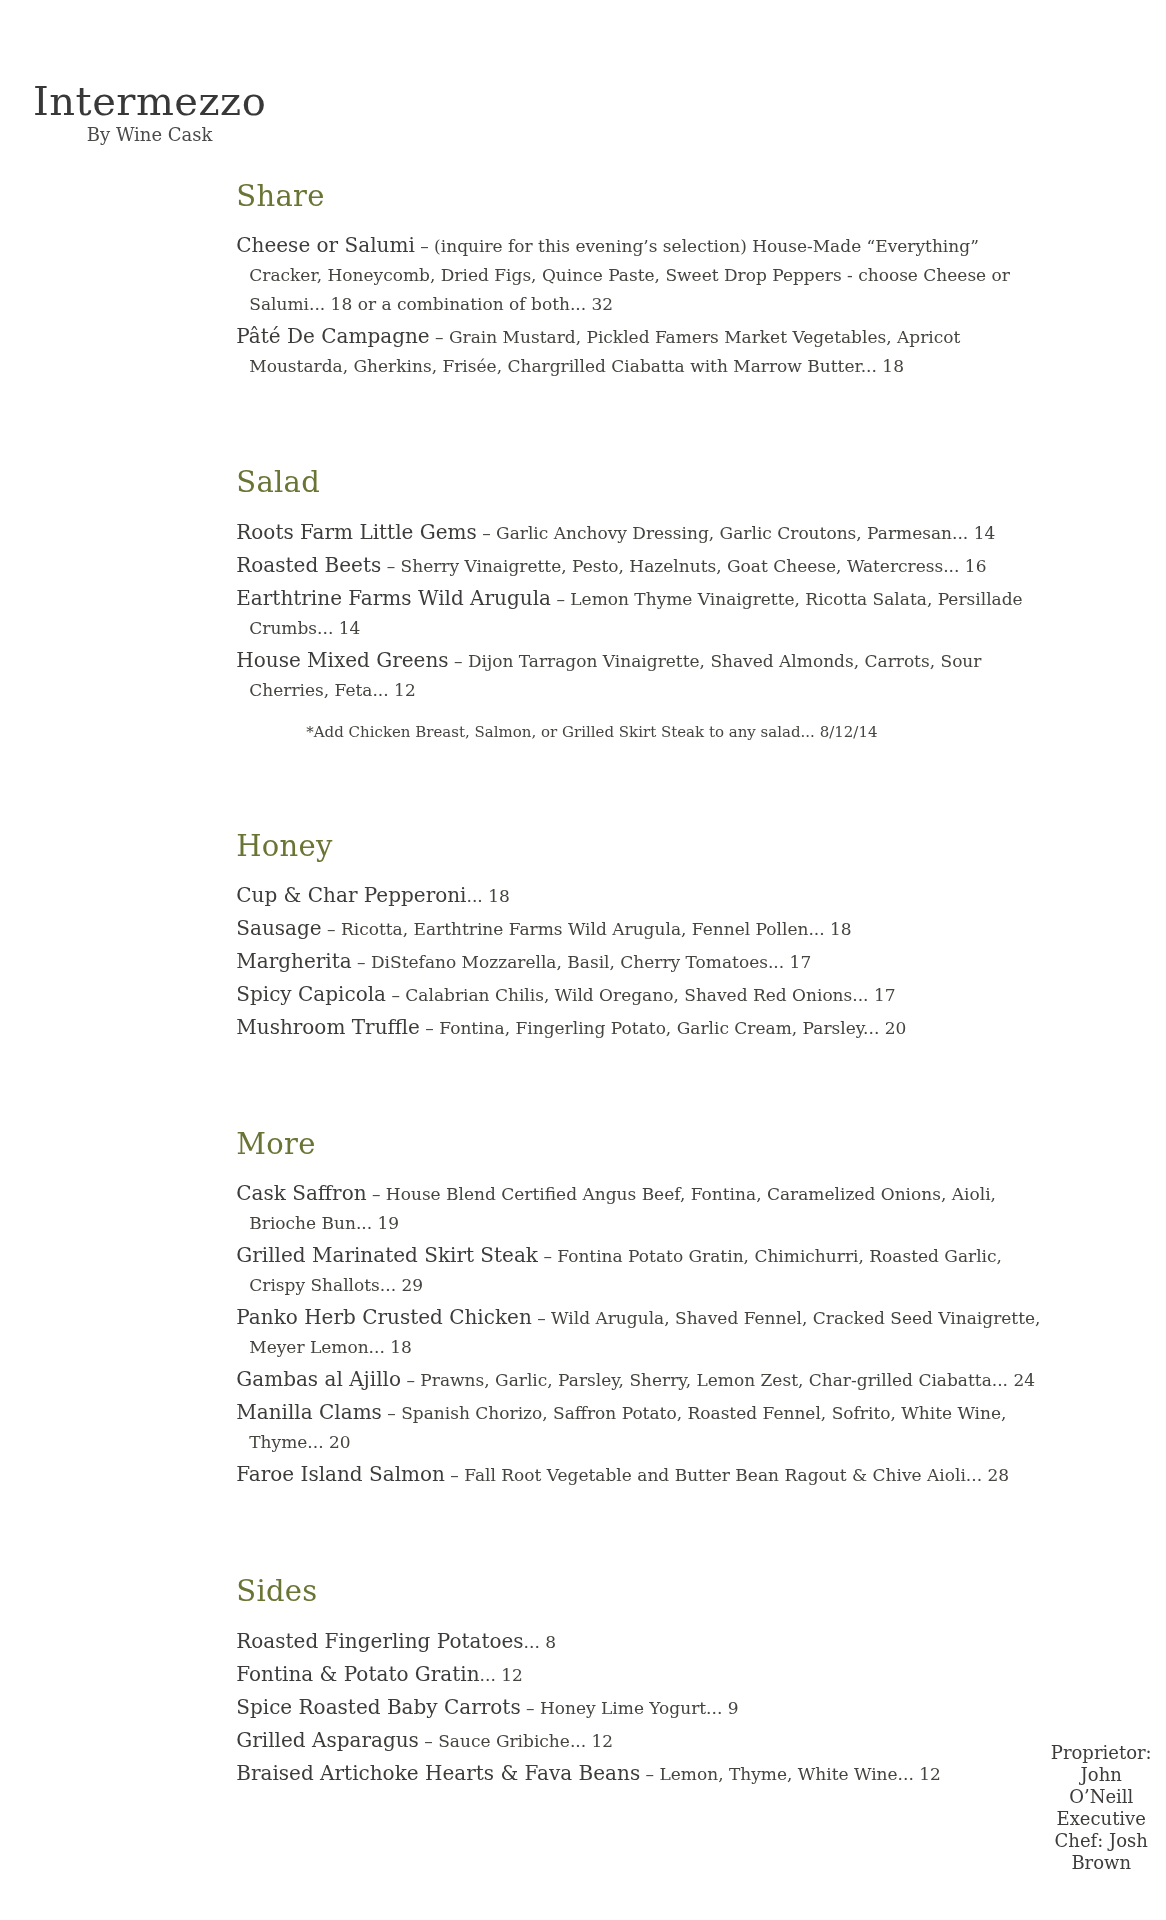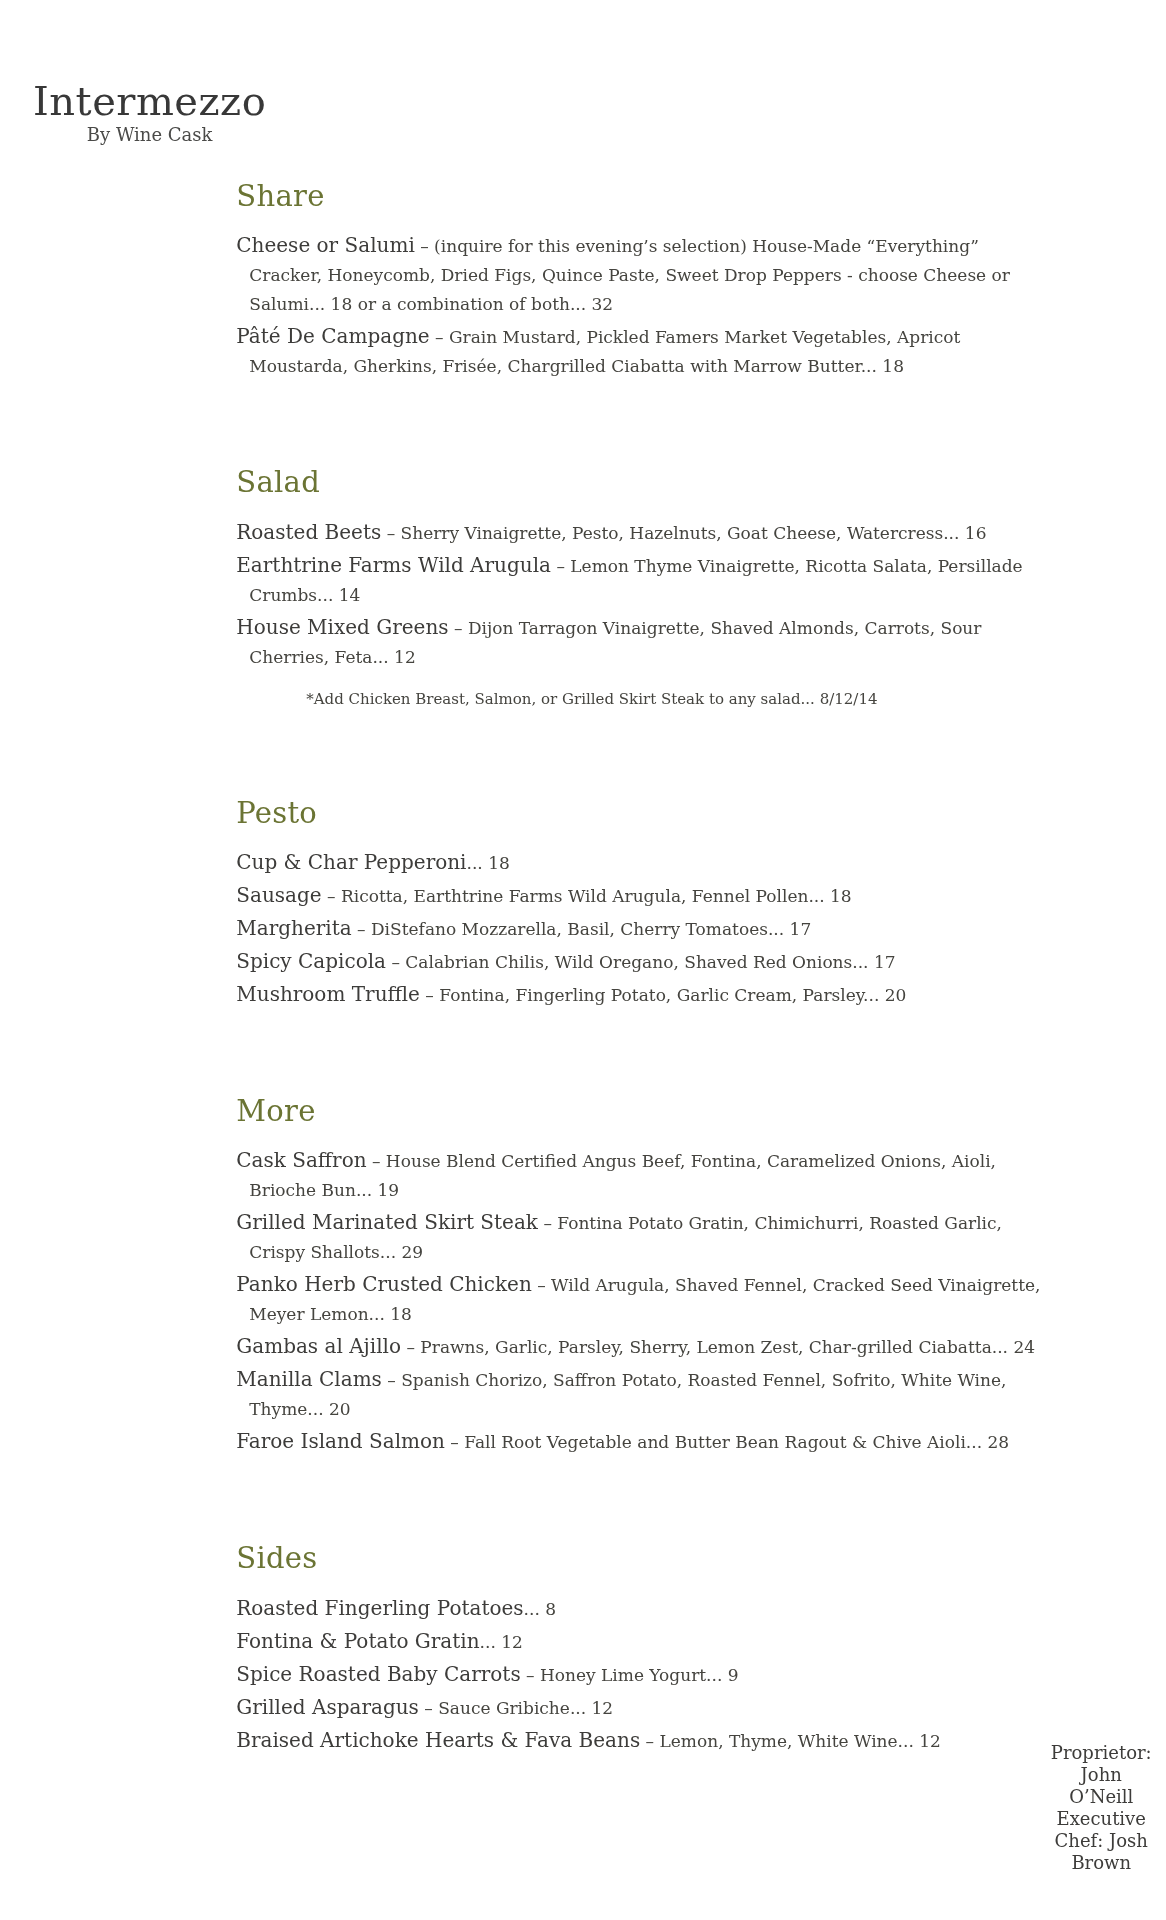--- a/index.html
+++ b/index.html
@@ -93,32 +93,33 @@
     <div class="items">
   <p class="menu-item"><span class="item-name">Cheese or Salumi</span><span class="item-desc"> – (inquire for this evening’s selection) House-Made “Everything” Cracker, Honeycomb, Dried Figs, Quince Paste, Sweet Drop Peppers - choose Cheese or Salumi... 18 or a combination of both... 32</span></p>
 
   <p class="menu-item"><span class="item-name">Pâté De Campagne</span><span class="item-desc"> – Grain Mustard, Pickled Famers Market Vegetables, Apricot Moustarda, Gherkins, Frisée, Chargrilled Ciabatta with Marrow Butter... 18</span></p>
 </div>
   </section>
 
   <section class="menu-section">
     <h2 class="section-heading">Salad</h2>
     <div class="items">
+  <p class="menu-item"><span class="item-name">Roots Farm Little Gems</span><span class="item-desc"> – Garlic Anchovy Dressing, Garlic Croutons, Parmesan... 14</span></p>
 
   <p class="menu-item"><span class="item-name">Roasted Beets</span><span class="item-desc"> – Sherry Vinaigrette, Pesto, Hazelnuts, Goat Cheese, Watercress... 16</span></p>
 
   <p class="menu-item"><span class="item-name">Earthtrine Farms Wild Arugula</span><span class="item-desc"> – Lemon Thyme Vinaigrette, Ricotta Salata, Persillade Crumbs... 14</span></p>
 
   <p class="menu-item"><span class="item-name">House Mixed Greens</span><span class="item-desc"> – Dijon Tarragon Vinaigrette, Shaved Almonds, Carrots, Sour Cherries, Feta... 12</span></p>
 <p class="section-note">*Add Chicken Breast, Salmon, or Grilled Skirt Steak to any salad... 8/12/14</p>
         </div>
   </section>
 
   <section class="menu-section">
-    <h2 class="section-heading">Pesto</h2>
+    <h2 class="section-heading">Honey</h2>
     <div class="items">
   <p class="menu-item"><span class="item-name">Cup &amp; Char Pepperoni</span><span class="item-desc">... 18</span></p>
 
   <p class="menu-item"><span class="item-name">Sausage</span><span class="item-desc"> – Ricotta, Earthtrine Farms Wild Arugula, Fennel Pollen... 18</span></p>
 
   <p class="menu-item"><span class="item-name">Margherita</span><span class="item-desc"> – DiStefano Mozzarella, Basil, Cherry Tomatoes... 17</span></p>
 
   <p class="menu-item"><span class="item-name">Spicy Capicola</span><span class="item-desc"> – Calabrian Chilis, Wild Oregano, Shaved Red Onions... 17</span></p>
 
   <p class="menu-item"><span class="item-name">Mushroom Truffle</span><span class="item-desc"> – Fontina, Fingerling Potato, Garlic Cream, Parsley... 20</span></p>

